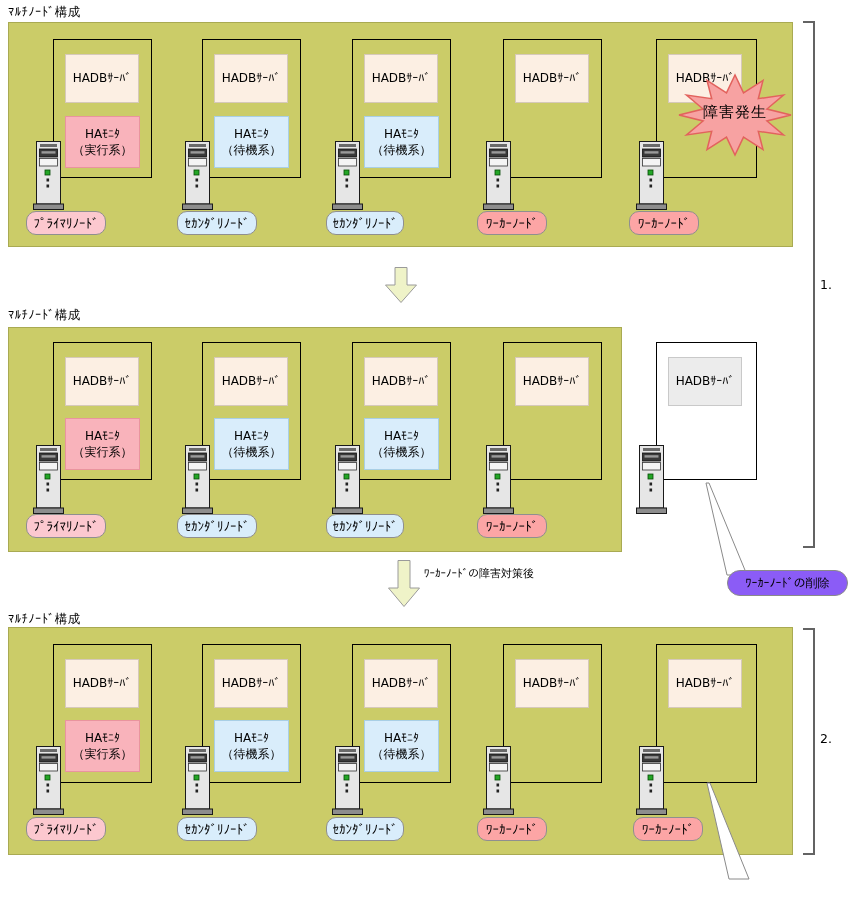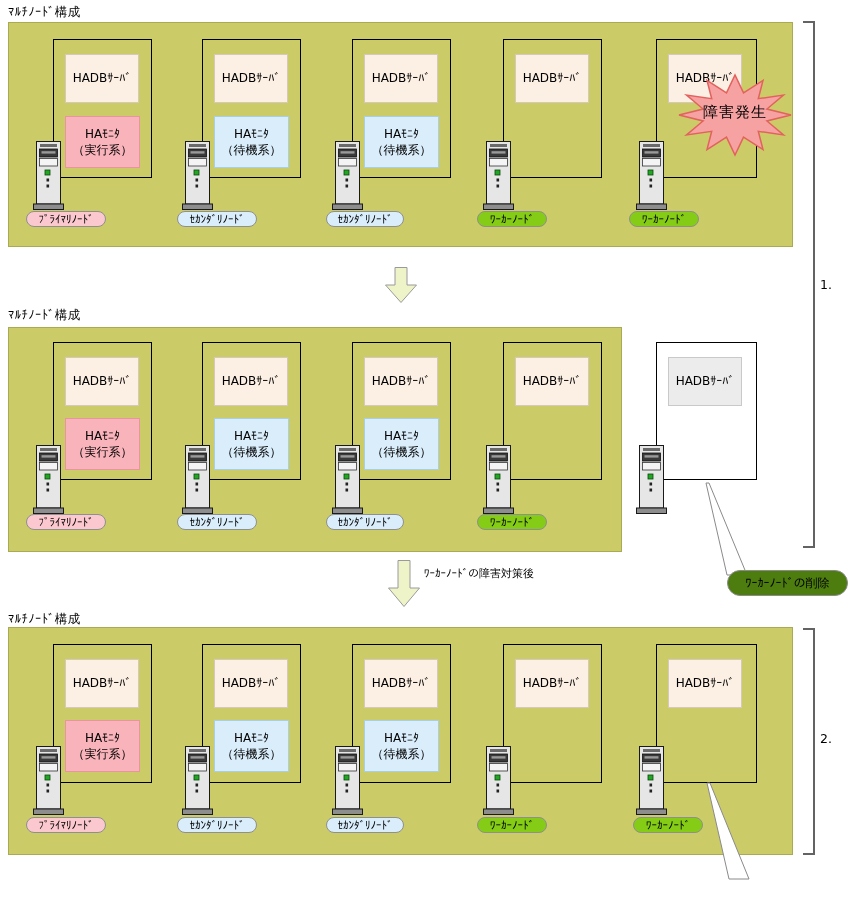--- a/index.html
+++ b/index.html
@@ -21,30 +21,30 @@
   .box {
     display: flex; flex-direction: column; align-items: center; justify-content: center;
     text-align: center; font-size: 12px; line-height: 1.35; white-space: nowrap;
   }
   .hadb { background: #fcefe3; border: 1px solid #d6c9ba; }
   .hadb.disabled { background: #ececec; border: 1px solid #c9c9c9; }
   .mon-exec { background: #f9b3bb; border: 1px solid #e9949e; }
   .mon-stby { background: #d9edfb; border: 1px solid #a9cfe5; }
 
   .oval {
-    height: 16px; border-radius: 10px; border: 1px solid #8f8f8f;
+    height: 24px; border-radius: 10px; border: 1px solid #8f8f8f;
     display: flex; align-items: center; justify-content: center;
-    font-size: 11px; white-space: nowrap;
+    font-size: 13px; white-space: nowrap;
   }
   .oval.pink  { background: #fcc8cf; }
   .oval.blue  { background: #d9edfb; }
-  .oval.green { background: #84cc16; }
+  .oval.green { background: #fca5a5; }
 
   .callout {
-    background: #4d7c0f; border: 1px solid #8a8a8a; border-radius: 13px;
+    background: #8b5cf6; border: 1px solid #8a8a8a; border-radius: 13px;
     display: flex; align-items: center; justify-content: center;
     font-size: 12px; white-space: nowrap;
   }
 
   .bracket {
     border-top: 2px solid #636363;
     border-right: 2px solid #636363;
     border-bottom: 2px solid #636363;
   }
   .num-label { font-size: 12.5px; white-space: nowrap; }

